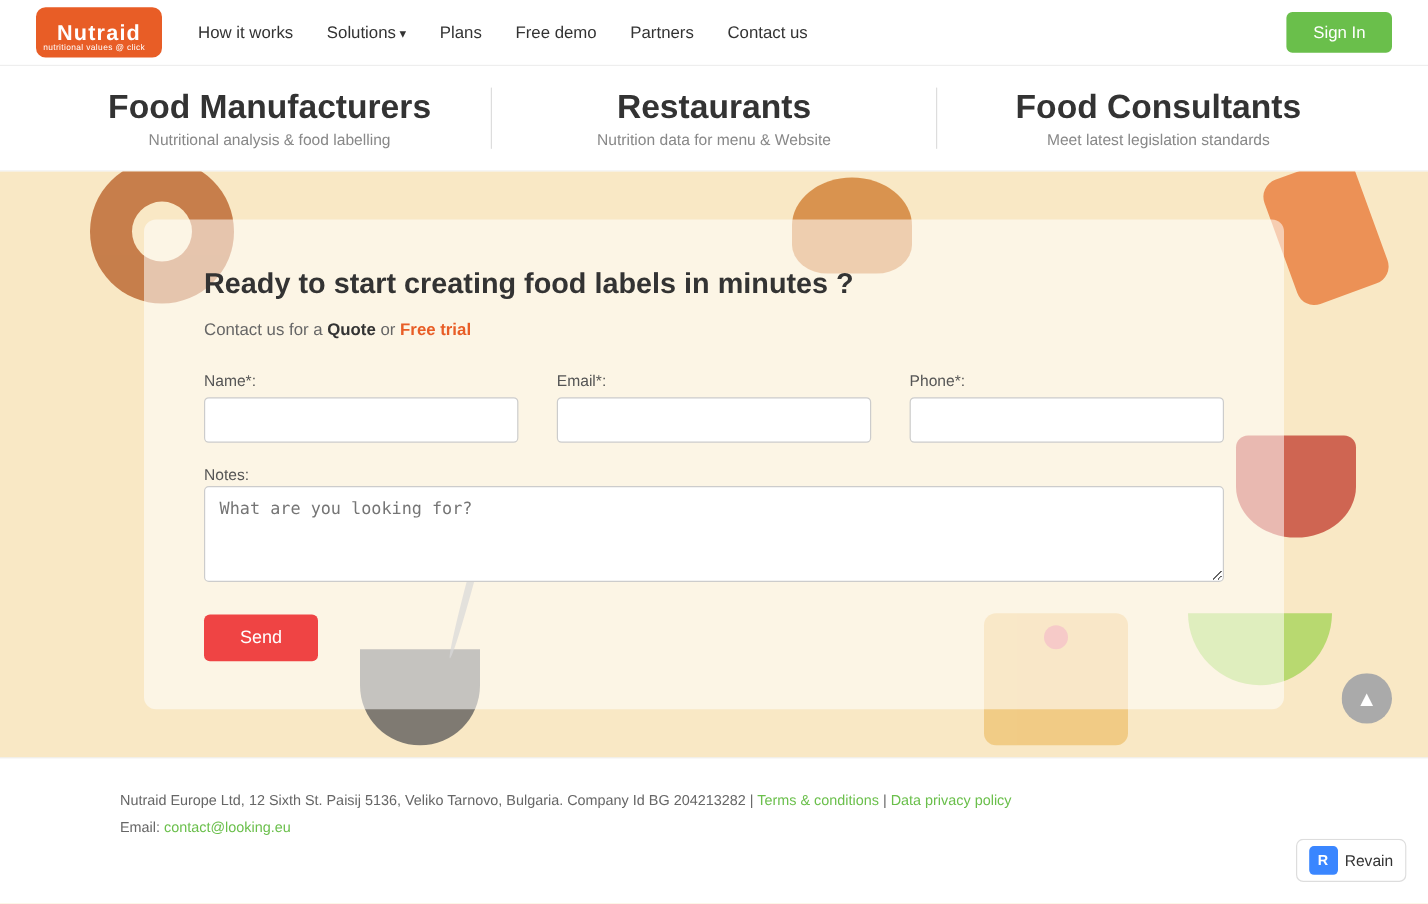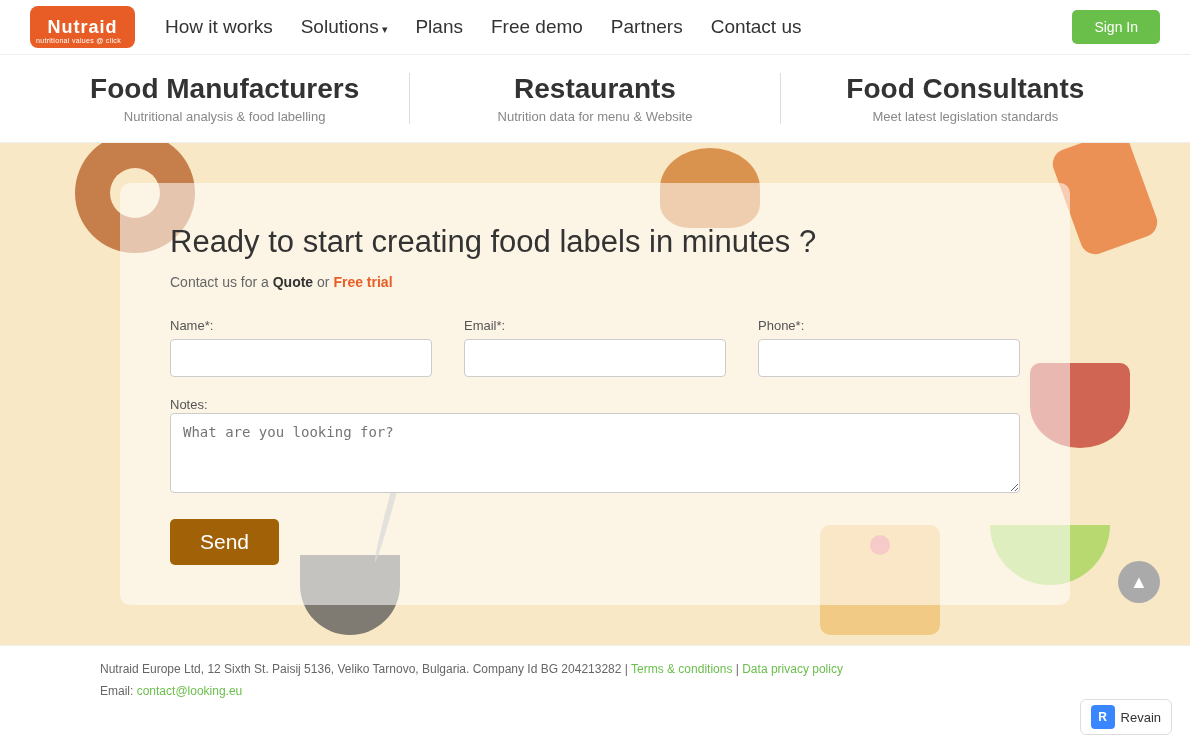--- a/index.html
+++ b/index.html
@@ -46,21 +46,21 @@
       left: 6px;
       letter-spacing: 0.3px;
     }
     .nav-links {
       display: flex;
       align-items: center;
       gap: 28px;
       flex: 1;
     }
     .nav-link {
-      font-size: 19px;
+      font-size: 14px;
       color: #333;
       text-decoration: none;
       cursor: pointer;
     }
     .nav-link.has-arrow::after {
       content: ' ▾';
       font-size: 11px;
     }
     .btn-signin {
       background: #6abf4b;
@@ -208,22 +208,22 @@
       position: relative;
       z-index: 5;
       margin: 40px auto;
       max-width: 950px;
       background: rgba(255,255,255,0.55);
       border-radius: 10px;
       padding: 40px 50px;
     }
 
     .form-headline {
-      font-size: 31px;
-      font-weight: normal;
+      font-size: 24px;
+      font-weight: bold;
       color: #333;
       margin-bottom: 14px;
       line-height: 1.2;
     }
 
     .form-subline {
       font-size: 14px;
       color: #666;
       margin-bottom: 28px;
     }
@@ -269,34 +269,34 @@
       border-radius: 4px;
       padding: 10px 12px;
       font-size: 14px;
       background: #fff;
       resize: vertical;
       height: 80px;
       outline: none;
     }
 
     .btn-send {
-      background: #a16207;
+      background: #ef4444;
       color: #fff;
       border: none;
       border-radius: 5px;
       padding: 11px 30px;
-      font-size: 21px;
+      font-size: 15px;
       cursor: pointer;
       font-weight: 500;
     }
 
     
     .footer {
       background: #fff;
-      padding: 16px 100px 18px;
+      padding: 28px 100px 18px;
       border-top: 1px solid #eee;
     }
     .footer-address {
       font-size: 12px;
       color: #666;
       margin-bottom: 8px;
     }
     .footer-address a {
       color: #6abf4b;
       text-decoration: none;

